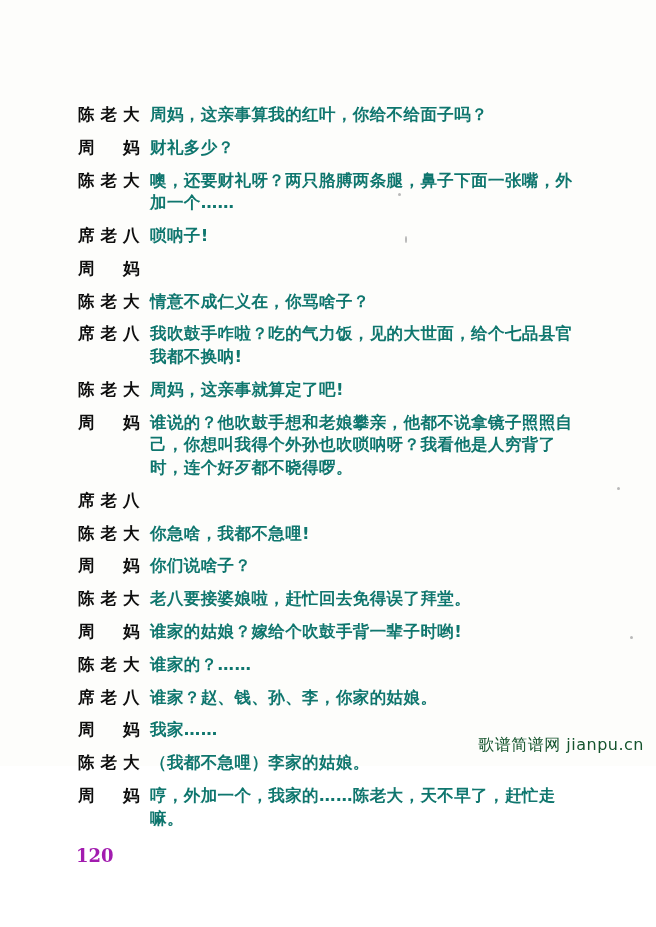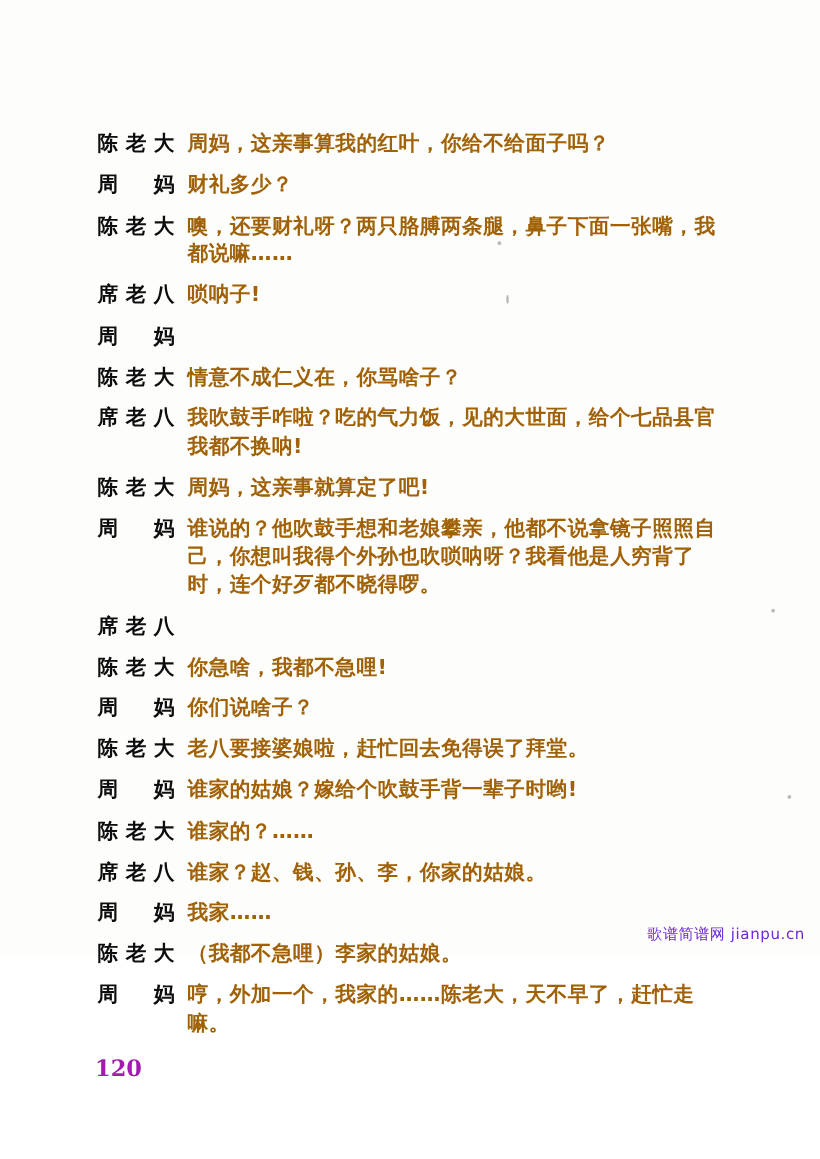--- a/index.html
+++ b/index.html
@@ -46,38 +46,38 @@
     display: inline-block;
     width: 62px;
     text-align: justify;
     text-align-last: justify;
   }
   .text {
     flex: 1 1 auto;
     font-size: 16.5px;
     font-weight: 600;
     letter-spacing: 0.4px;
-    color: #a16207;
+    color: #0f766e;
     word-break: break-all;
   }
   .page-number {
     position: absolute;
     left: 76px;
     top: 845px;
     font-size: 18px;
     font-weight: 700;
     font-family: "DejaVu Serif", "Liberation Serif", serif;
     color: #a21caf;
   }
   .watermark {
     position: absolute;
     right: 12px;
     bottom: 10px;
-    font-size: 12px;
-    color: #6d28d9;
+    font-size: 16px;
+    color: #14532d;
     letter-spacing: 0.5px;
   }
   .speck {
     position: absolute;
     background: #b9b9b9;
     border-radius: 50%;
   }
 </style>
 </head>
 <body>
@@ -96,21 +96,21 @@
       <div class="text">周妈，这亲事算我的红叶，你给不给面子吗？</div>
     </div>
 
     <div class="line">
       <div class="speaker"><span class="sp-inner">周妈</span></div>
       <div class="text">财礼多少？</div>
     </div>
 
     <div class="line">
       <div class="speaker"><span class="sp-inner">陈老大</span></div>
-      <div class="text">噢，还要财礼呀？两只胳膊两条腿，鼻子下面一张嘴，我都说嘛……</div>
+      <div class="text">噢，还要财礼呀？两只胳膊两条腿，鼻子下面一张嘴，外加一个……</div>
     </div>
 
     <div class="line">
       <div class="speaker"><span class="sp-inner">席老八</span></div>
       <div class="text">唢呐子!</div>
     </div>
 
     <div class="line">
       <div class="speaker"><span class="sp-inner">周妈</span></div>
     </div>

